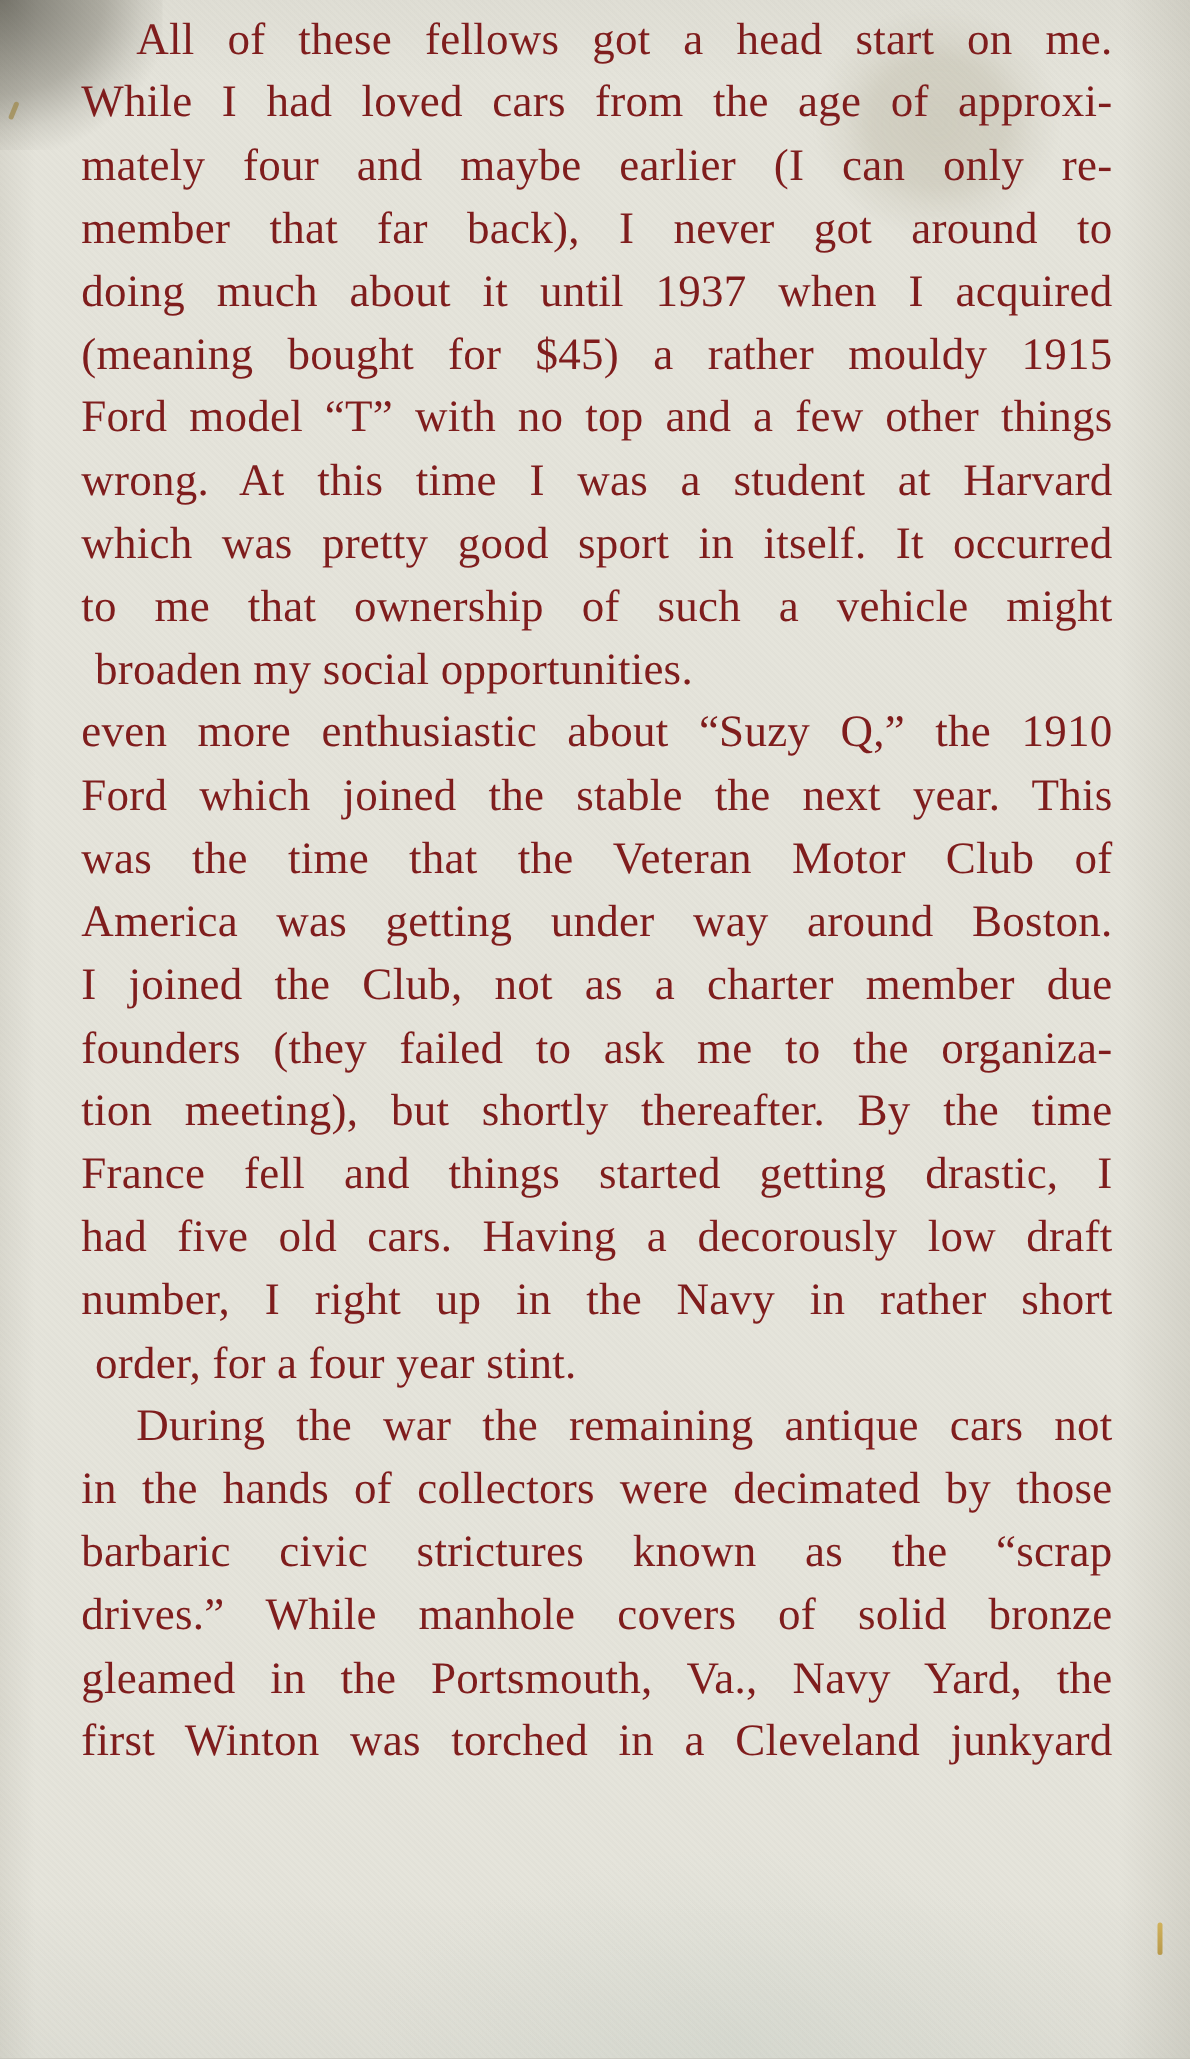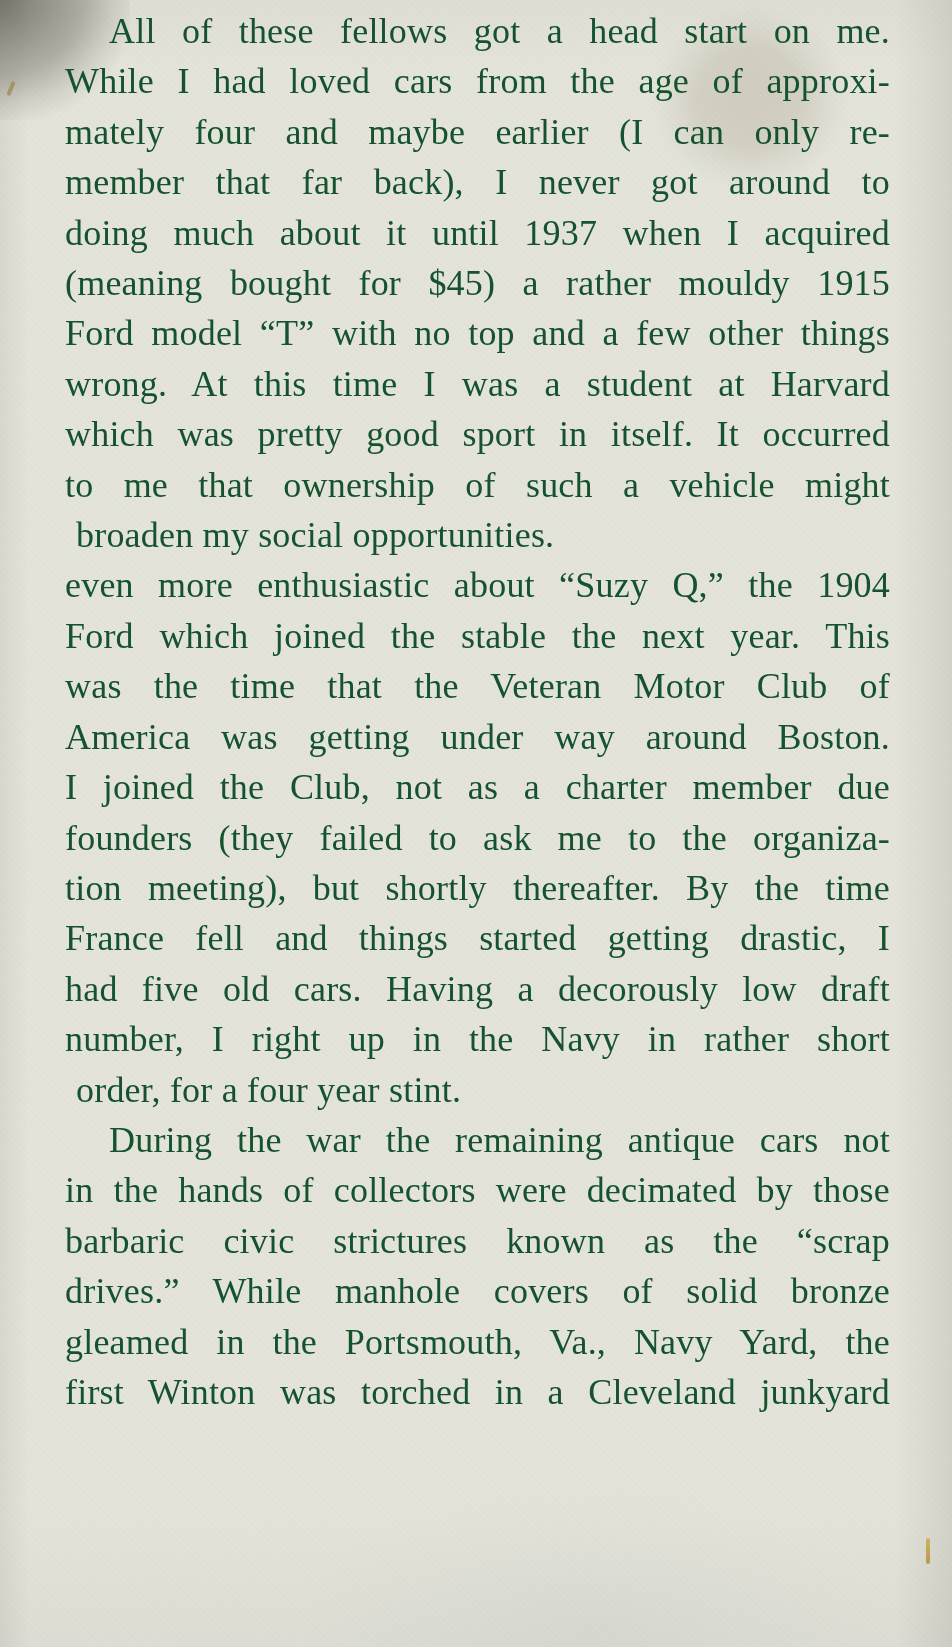--- a/index.html
+++ b/index.html
@@ -76,21 +76,21 @@
     background: linear-gradient(#cfa93f, #b08a2c);
     opacity: 0.8;
   }
   .text-block {
     position: absolute;
     left: 65px;
     top: 6px;
     width: 825px;
     font-size: 36px;
     line-height: 50.4px;
-    color: #14532d;
+    color: #7f1d1d;
     letter-spacing: 0.2px;
   }
   .text-block p { margin: 0; }
   .line {
     display: block;
     text-align: justify;
     text-align-last: justify;
     white-space: normal;
   }
   .line.indent { text-indent: 44px; }
@@ -113,21 +113,21 @@
       <span class="line">member that far back), I never got around to</span>
       <span class="line">doing much about it until 1937 when I acquired</span>
       <span class="line">(meaning bought for $45) a rather mouldy 1915</span>
       <span class="line">Ford model “T” with no top and a few other things</span>
       <span class="line">wrong. At this time I was a student at Harvard</span>
       <span class="line">which was pretty good sport in itself. It occurred</span>
       <span class="line">to me that ownership of such a vehicle might</span>
       <span class="line end">broaden my social opportunities.</span>
     </p>
     <p>
-      <span class="line">even more enthusiastic about “Suzy Q,” the 1904</span>
+      <span class="line">even more enthusiastic about “Suzy Q,” the 1910</span>
       <span class="line">Ford which joined the stable the next year. This</span>
       <span class="line">was the time that the Veteran Motor Club of</span>
       <span class="line">America was getting under way around Boston.</span>
       <span class="line">I joined the Club, not as a charter member due</span>
       <span class="line">founders (they failed to ask me to the organiza-</span>
       <span class="line">tion meeting), but shortly thereafter. By the time</span>
       <span class="line">France fell and things started getting drastic, I</span>
       <span class="line">had five old cars. Having a decorously low draft</span>
       <span class="line">number, I right up in the Navy in rather short</span>
       <span class="line end">order, for a four year stint.</span>

